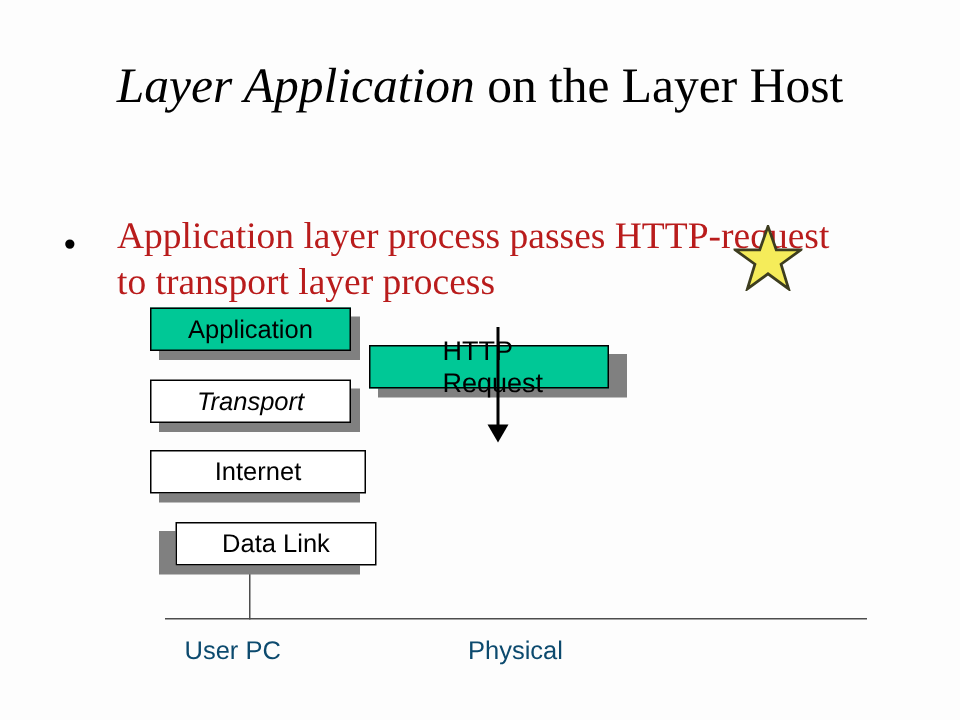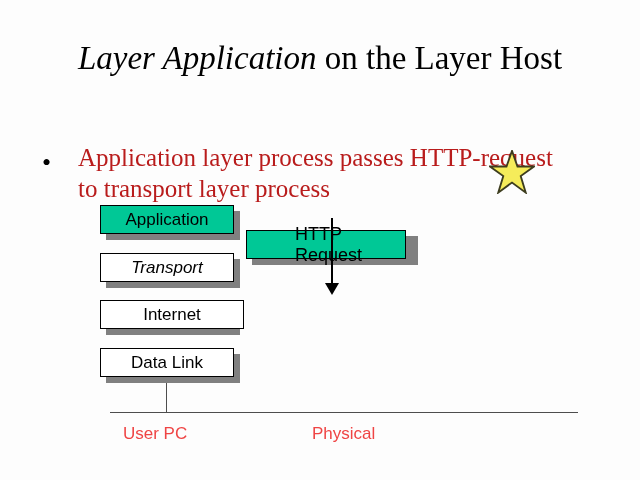--- a/index.html
+++ b/index.html
@@ -91,21 +91,21 @@
   .layer-box.green {
     background: #00c896;
   }
 
   #box-application { left: 100px; top: 205px;  width: 134px; height: 29px; }
   #sh-application  { left: 106px; top: 211px;  width: 134px; height: 29px; }
   #box-transport   { left: 100px; top: 253px;  width: 134px; height: 29px; font-style: italic; }
   #sh-transport    { left: 106px; top: 259px;  width: 134px; height: 29px; }
   #box-internet    { left: 100px; top: 300px;  width: 144px; height: 29px; }
   #sh-internet     { left: 106px; top: 306px;  width: 134px; height: 29px; }
-  #box-datalink    { left: 100px; top: 348px;  width: 134px; height: 29px; }
+  #box-datalink    { left: 117px; top: 348px;  width: 134px; height: 29px; }
   #sh-datalink     { left: 106px; top: 354px;  width: 134px; height: 29px; }
 
   #box-http        { left: 246px; top: 230px;  width: 160px; height: 29px; font-size: 18px; padding-left: 48px; }
   #sh-http         { left: 252px; top: 236px;  width: 166px; height: 29px; }
 
   
   #arrow-stem {
     position: absolute;
     left: 331px;
     top: 218px;
@@ -143,21 +143,21 @@
     height: 1px;
     background: #4d4d4d;
     z-index: 2;
   }
 
   
   .bottom-label {
     position: absolute;
     font-family: "Liberation Sans", sans-serif;
     font-size: 17px;
-    color: #ef4444;
+    color: #0c4a6e;
     white-space: nowrap;
   }
   #label-userpc   { left: 123px; top: 424px; }
   #label-physical { left: 312px; top: 424px; }
 </style>
 </head>
 <body>
 
 <div id="slide">
 

